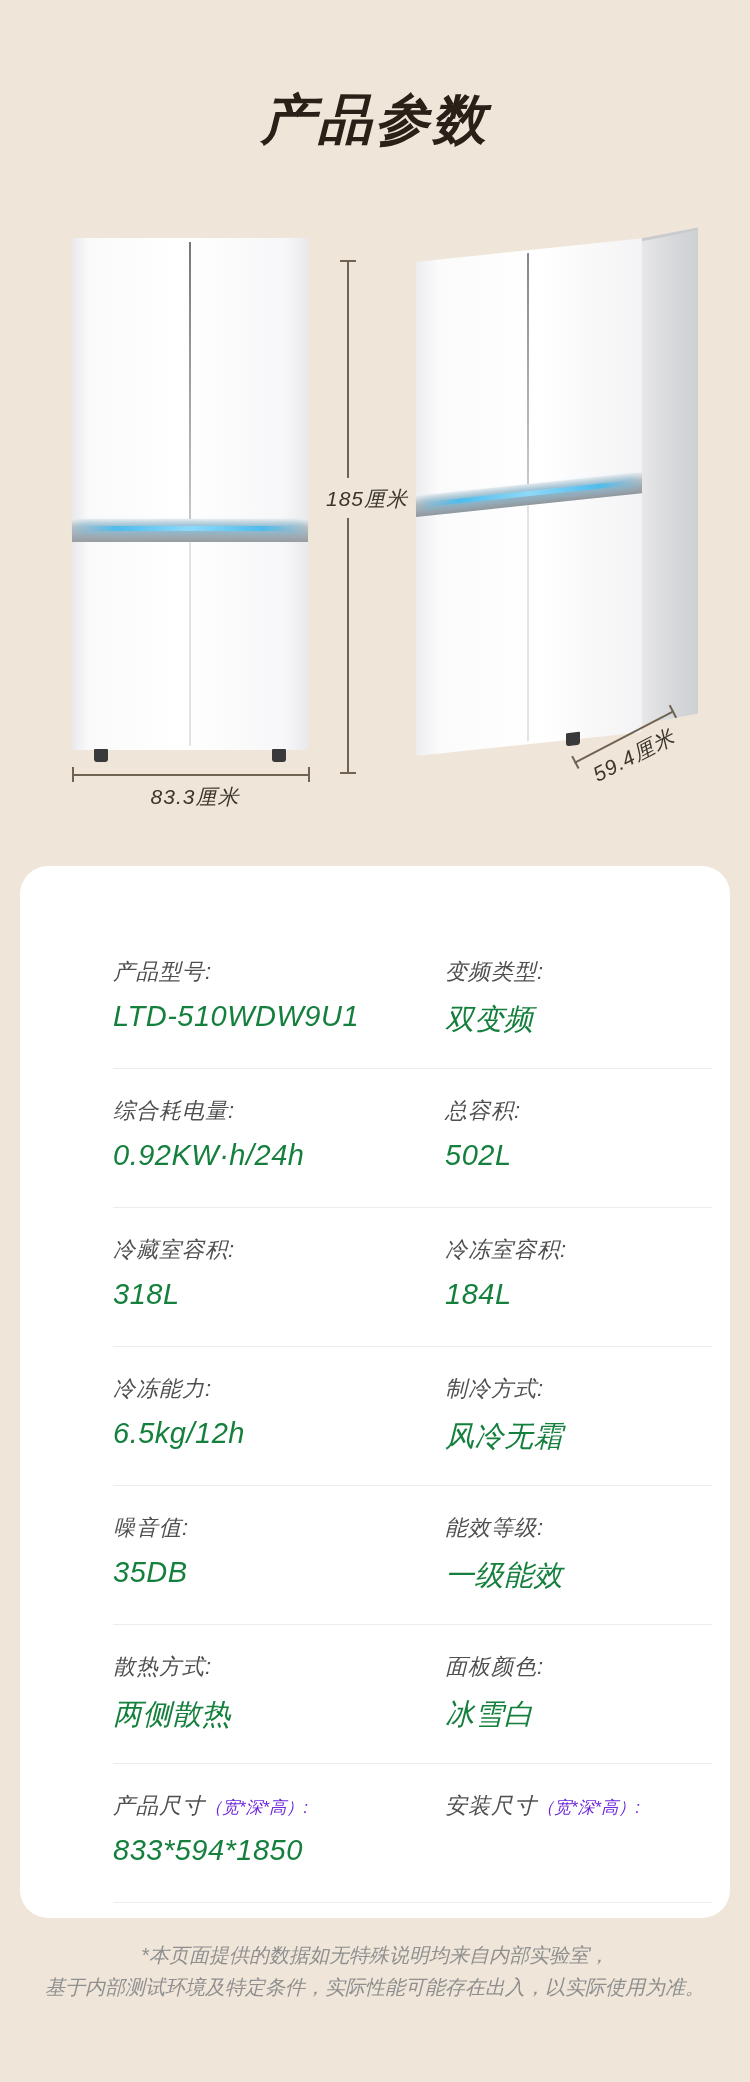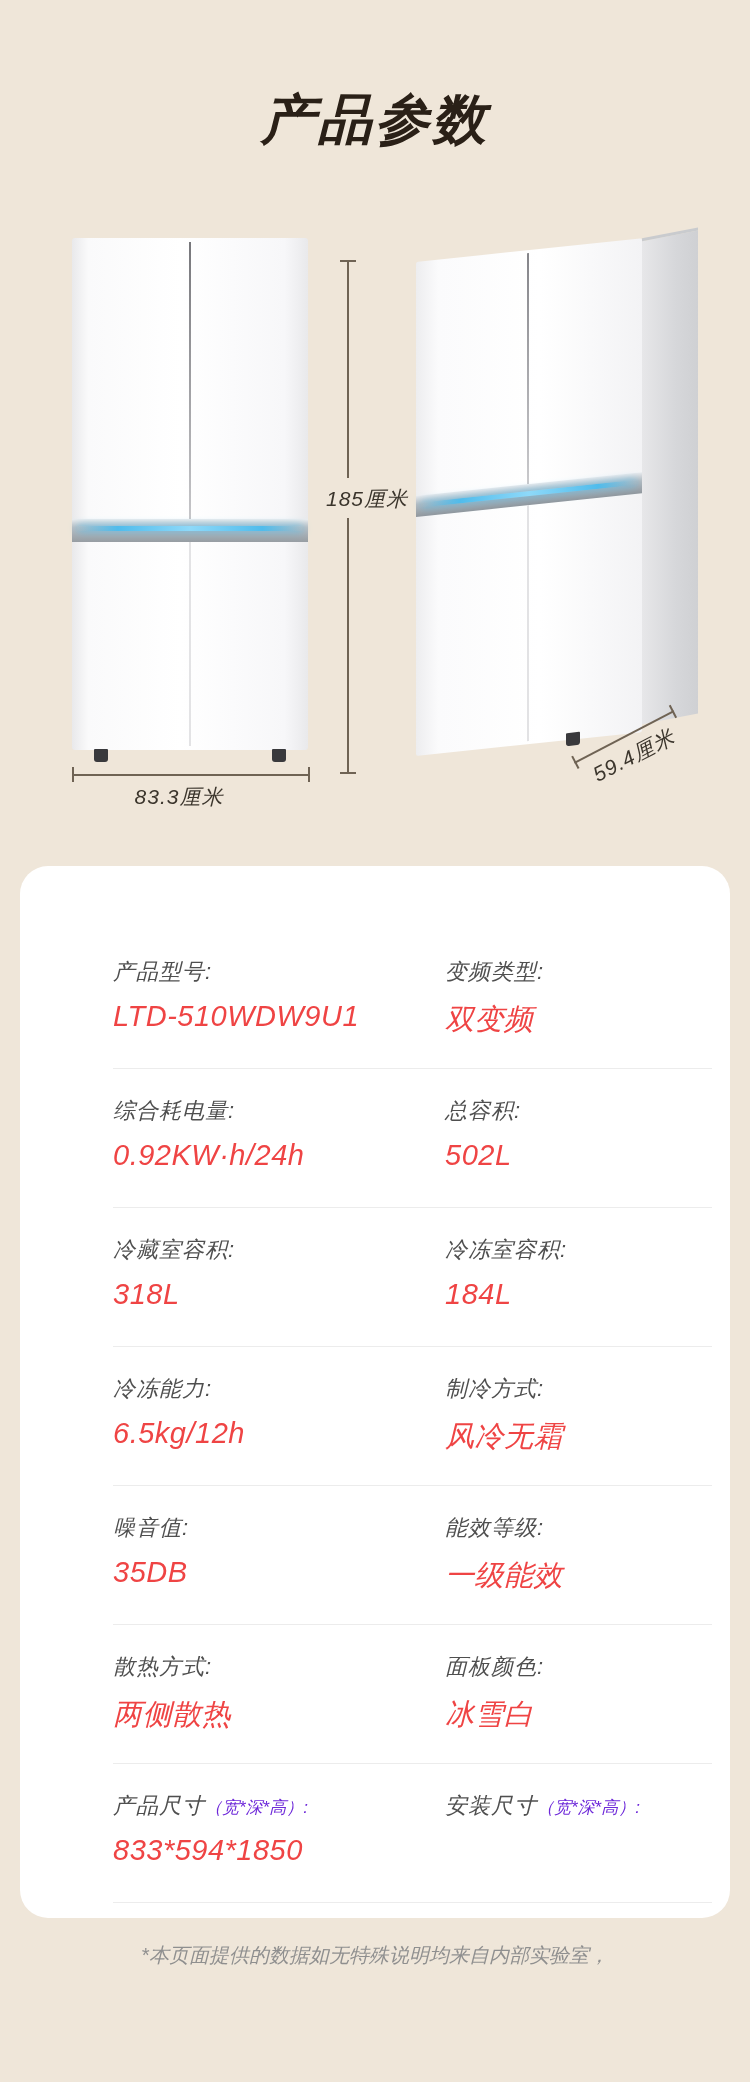--- a/index.html
+++ b/index.html
@@ -50,40 +50,40 @@
   .dim { color:#3B352C; font-size:21px; letter-spacing:1px; }
   .dim-v-seg { position:absolute; left:347px; width:2px; background:#6F6354; }
   .seg-a { top:262px; height:216px; } .seg-b { top:518px; height:254px; }
   .dim-v-cap { position:absolute; left:340px; width:16px; height:2px; background:#6F6354; }
   .cap-top { top:260px; } .cap-bottom { top:772px; }
   .dim-v-label { position:absolute; left:288px; top:485px; width:120px; text-align:right; }
 
   .dim-h-line { position:absolute; left:72px; top:774px; width:238px; height:2px; background:#6F6354; }
   .dim-h-cap { position:absolute; top:767px; width:2px; height:15px; background:#6F6354; }
   .cap-left { left:72px; } .cap-right { left:308px; }
-  .dim-h-label { position:absolute; left:60px; top:783px; width:238px; text-align:center; }
+  .dim-h-label { position:absolute; left:76px; top:783px; width:238px; text-align:center; }
 
   .dim-diag { position:absolute; left:576px; top:734px; width:112px; transform:rotate(-27.5deg);
     transform-origin:center; }
   .dim-diag .line { position:relative; width:112px; height:2px; background:#6F6354; }
   .dim-diag .line:before, .dim-diag .line:after { content:""; position:absolute; top:-6px; width:2px; height:14px; background:#6F6354; }
   .dim-diag .line:before { left:0; } .dim-diag .line:after { right:0; }
   .dim-diag .txt { margin-top:6px; width:112px; text-align:center; }
 
   
   .card { position:absolute; left:20px; top:866px; width:710px; height:1052px;
     background:#FFFFFF; border-radius:28px; }
   .rows { position:relative; margin-top:64px; }
   .row { position:relative; height:139px; }
   .row:after { content:""; position:absolute; left:93px; right:18px; bottom:0; height:1px; background:#ECECEC; }
   .cell { position:absolute; top:27px; }
   .cell-left { left:93px; } .cell-right { left:425px; }
   .p-label { font-size:22px; color:#4F4F4F; letter-spacing:1px; }
   .p-sub { font-size:17px; color:#6d28d9; letter-spacing:0; }
-  .p-value { margin-top:13px; font-size:29px; color:#ef4444; font-weight:500; letter-spacing:0.5px; }
+  .p-value { margin-top:13px; font-size:29px; color:#15803d; font-weight:500; letter-spacing:0.5px; }
   .footer { margin-top:36px; text-align:center; font-size:20px; line-height:32px; color:#8F8F8F; }
 </style>
 </head>
 <body>
 
 <div class="page">
 
   <div class="page-title">产品参数</div>
 
   <div class="scene">
@@ -203,16 +203,17 @@
         </div>
         <div class="cell cell-right">
           <div class="p-label"><span>安装尺寸</span><span class="p-sub">（宽*深*高）:</span></div>
         </div>
       </div>
 
     </div>
 
     <div class="footer">
       <div>*本页面提供的数据如无特殊说明均来自内部实验室，</div>
+      <div>基于内部测试环境及特定条件，实际性能可能存在出入，以实际使用为准。</div>
     </div>
   </div>
 
 </div>
 
 </body></html>

